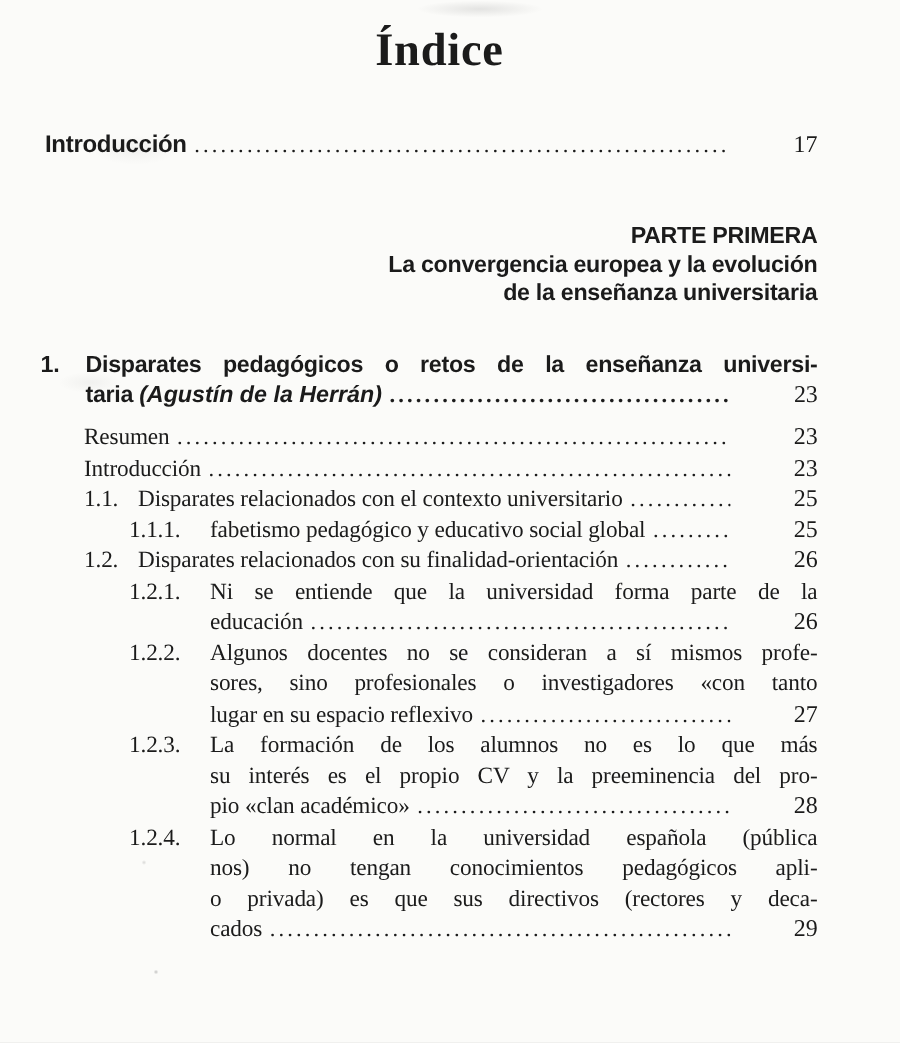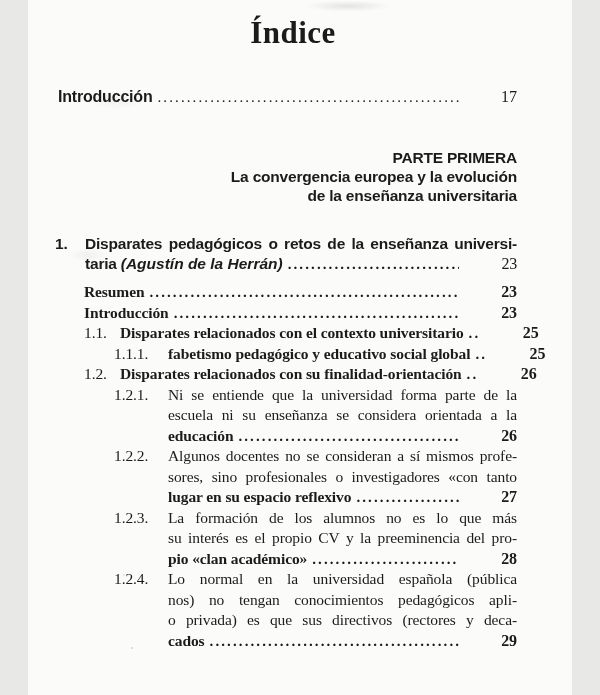--- a/index.html
+++ b/index.html
@@ -3,21 +3,21 @@
 <meta charset="utf-8">
 <style>
   :root {
     --paper: #fbfbf9;
     --ink: #1b1b1b;
   }
   * { margin: 0; padding: 0; box-sizing: border-box; }
   html, body { background: #e8e8e6; }
   .page {
     position: relative;
-    width: 544px;
+    width: 600px;
     height: 695px;
     margin: 0 auto;
     background: var(--paper);
     background-image:
       radial-gradient(ellipse 60px 8px at 320px 6px, rgba(120,120,120,0.18), transparent 70%),
       radial-gradient(ellipse 40px 14px at 90px 100px, rgba(150,150,150,0.10), transparent 70%),
       radial-gradient(ellipse 30px 10px at 60px 255px, rgba(150,150,150,0.10), transparent 70%),
       radial-gradient(circle 2px at 104px 648px, rgba(90,90,90,0.35), transparent 80%),
       radial-gradient(circle 2px at 96px 575px, rgba(110,110,110,0.25), transparent 80%);
     color: var(--ink);
@@ -108,21 +108,21 @@
     line-height: 20.5px;
     letter-spacing: -0.1px;
   }
   .entry { display: flex; margin-left: 29px; }
   .entry .enum { flex: none; }
   .entry.level1 .enum { width: 36px; }
   .entry.level2 { padding-left: 30px; }
   .entry.level2 .enum { width: 54px; }
   .ebody { flex: 1; min-width: 0; }
   .eline.fill { text-align: justify; text-align-last: justify; }
-  .eline.last { display: flex; align-items: flex-end; font-weight: bold; }
+  .eline.last { display: flex; align-items: flex-end; }
   .eline.last .etext { flex: none; white-space: nowrap; }
 </style>
 </head>
 <body>
 
 <div class="page">
 
   <h1 class="title">Índice</h1>
 
   <div class="intro-row leader-row">
@@ -196,21 +196,20 @@
             <span class="etext">Disparates relacionados con su finalidad-orientación</span>
             <span class="dots"></span>
             <span class="pageno">26</span>
           </div>
         </div>
       </div>
       <div class="entry level2">
         <span class="enum">1.2.1.</span>
         <div class="ebody">
           <div class="eline fill">Ni se entiende que la universidad forma parte de la</div>
-          <div class="eline fill">escuela ni su enseñanza se considera orientada a la</div>
           <div class="eline last">
             <span class="etext">educación</span>
             <span class="dots"></span>
             <span class="pageno">26</span>
           </div>
         </div>
       </div>
       <div class="entry level2">
         <span class="enum">1.2.2.</span>
         <div class="ebody">

